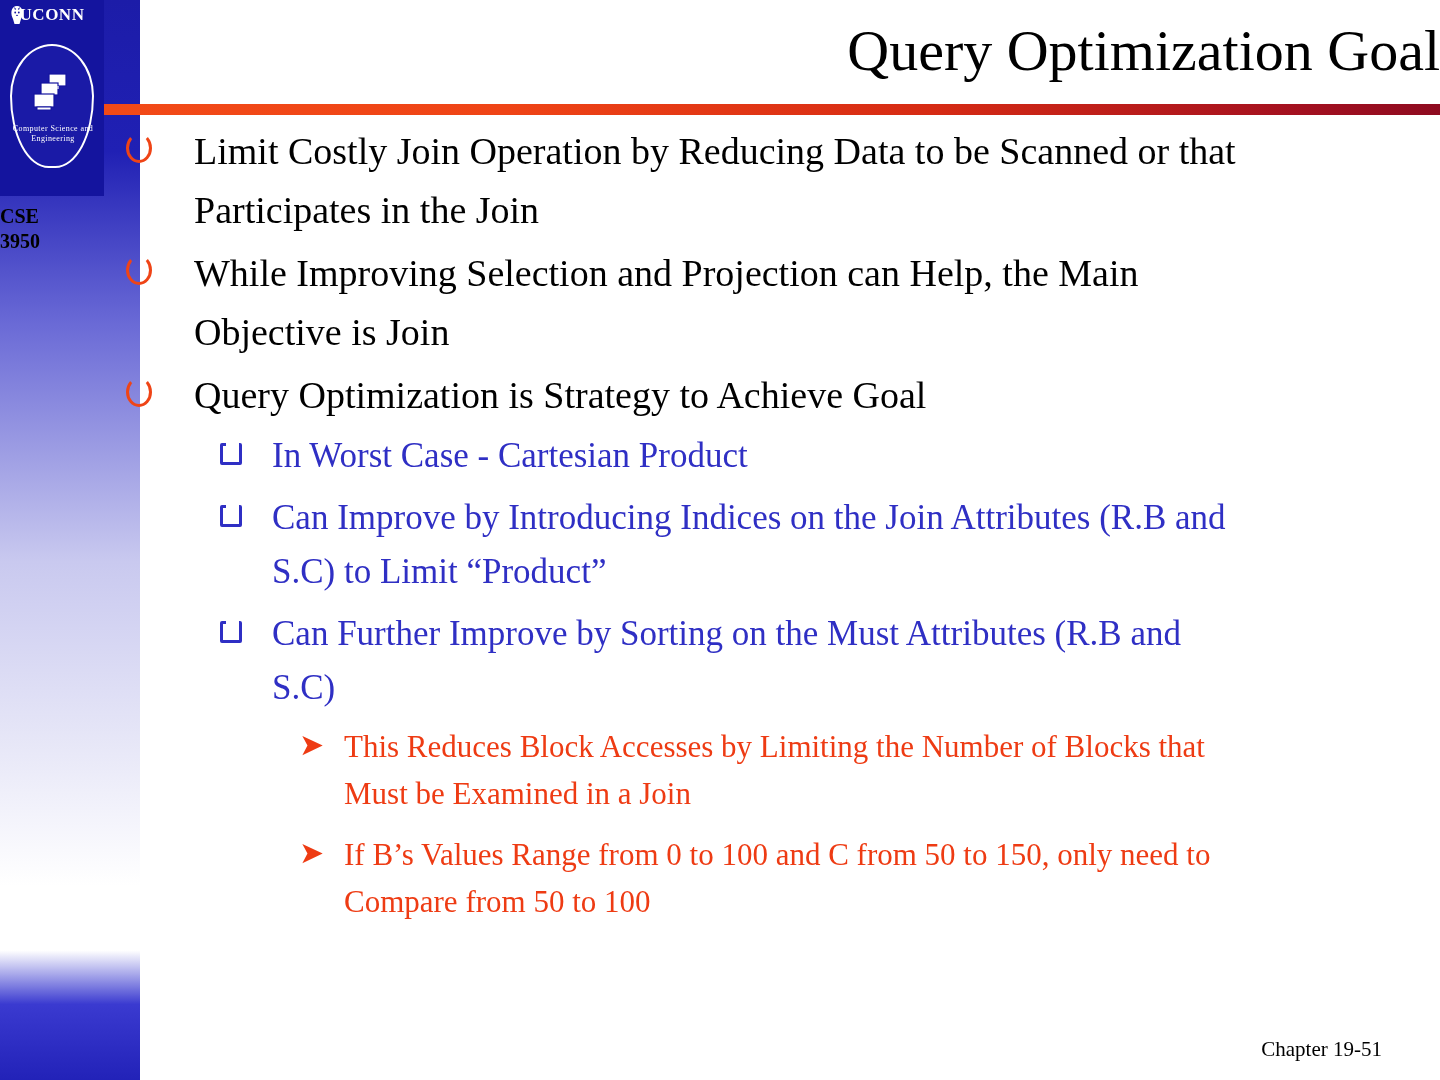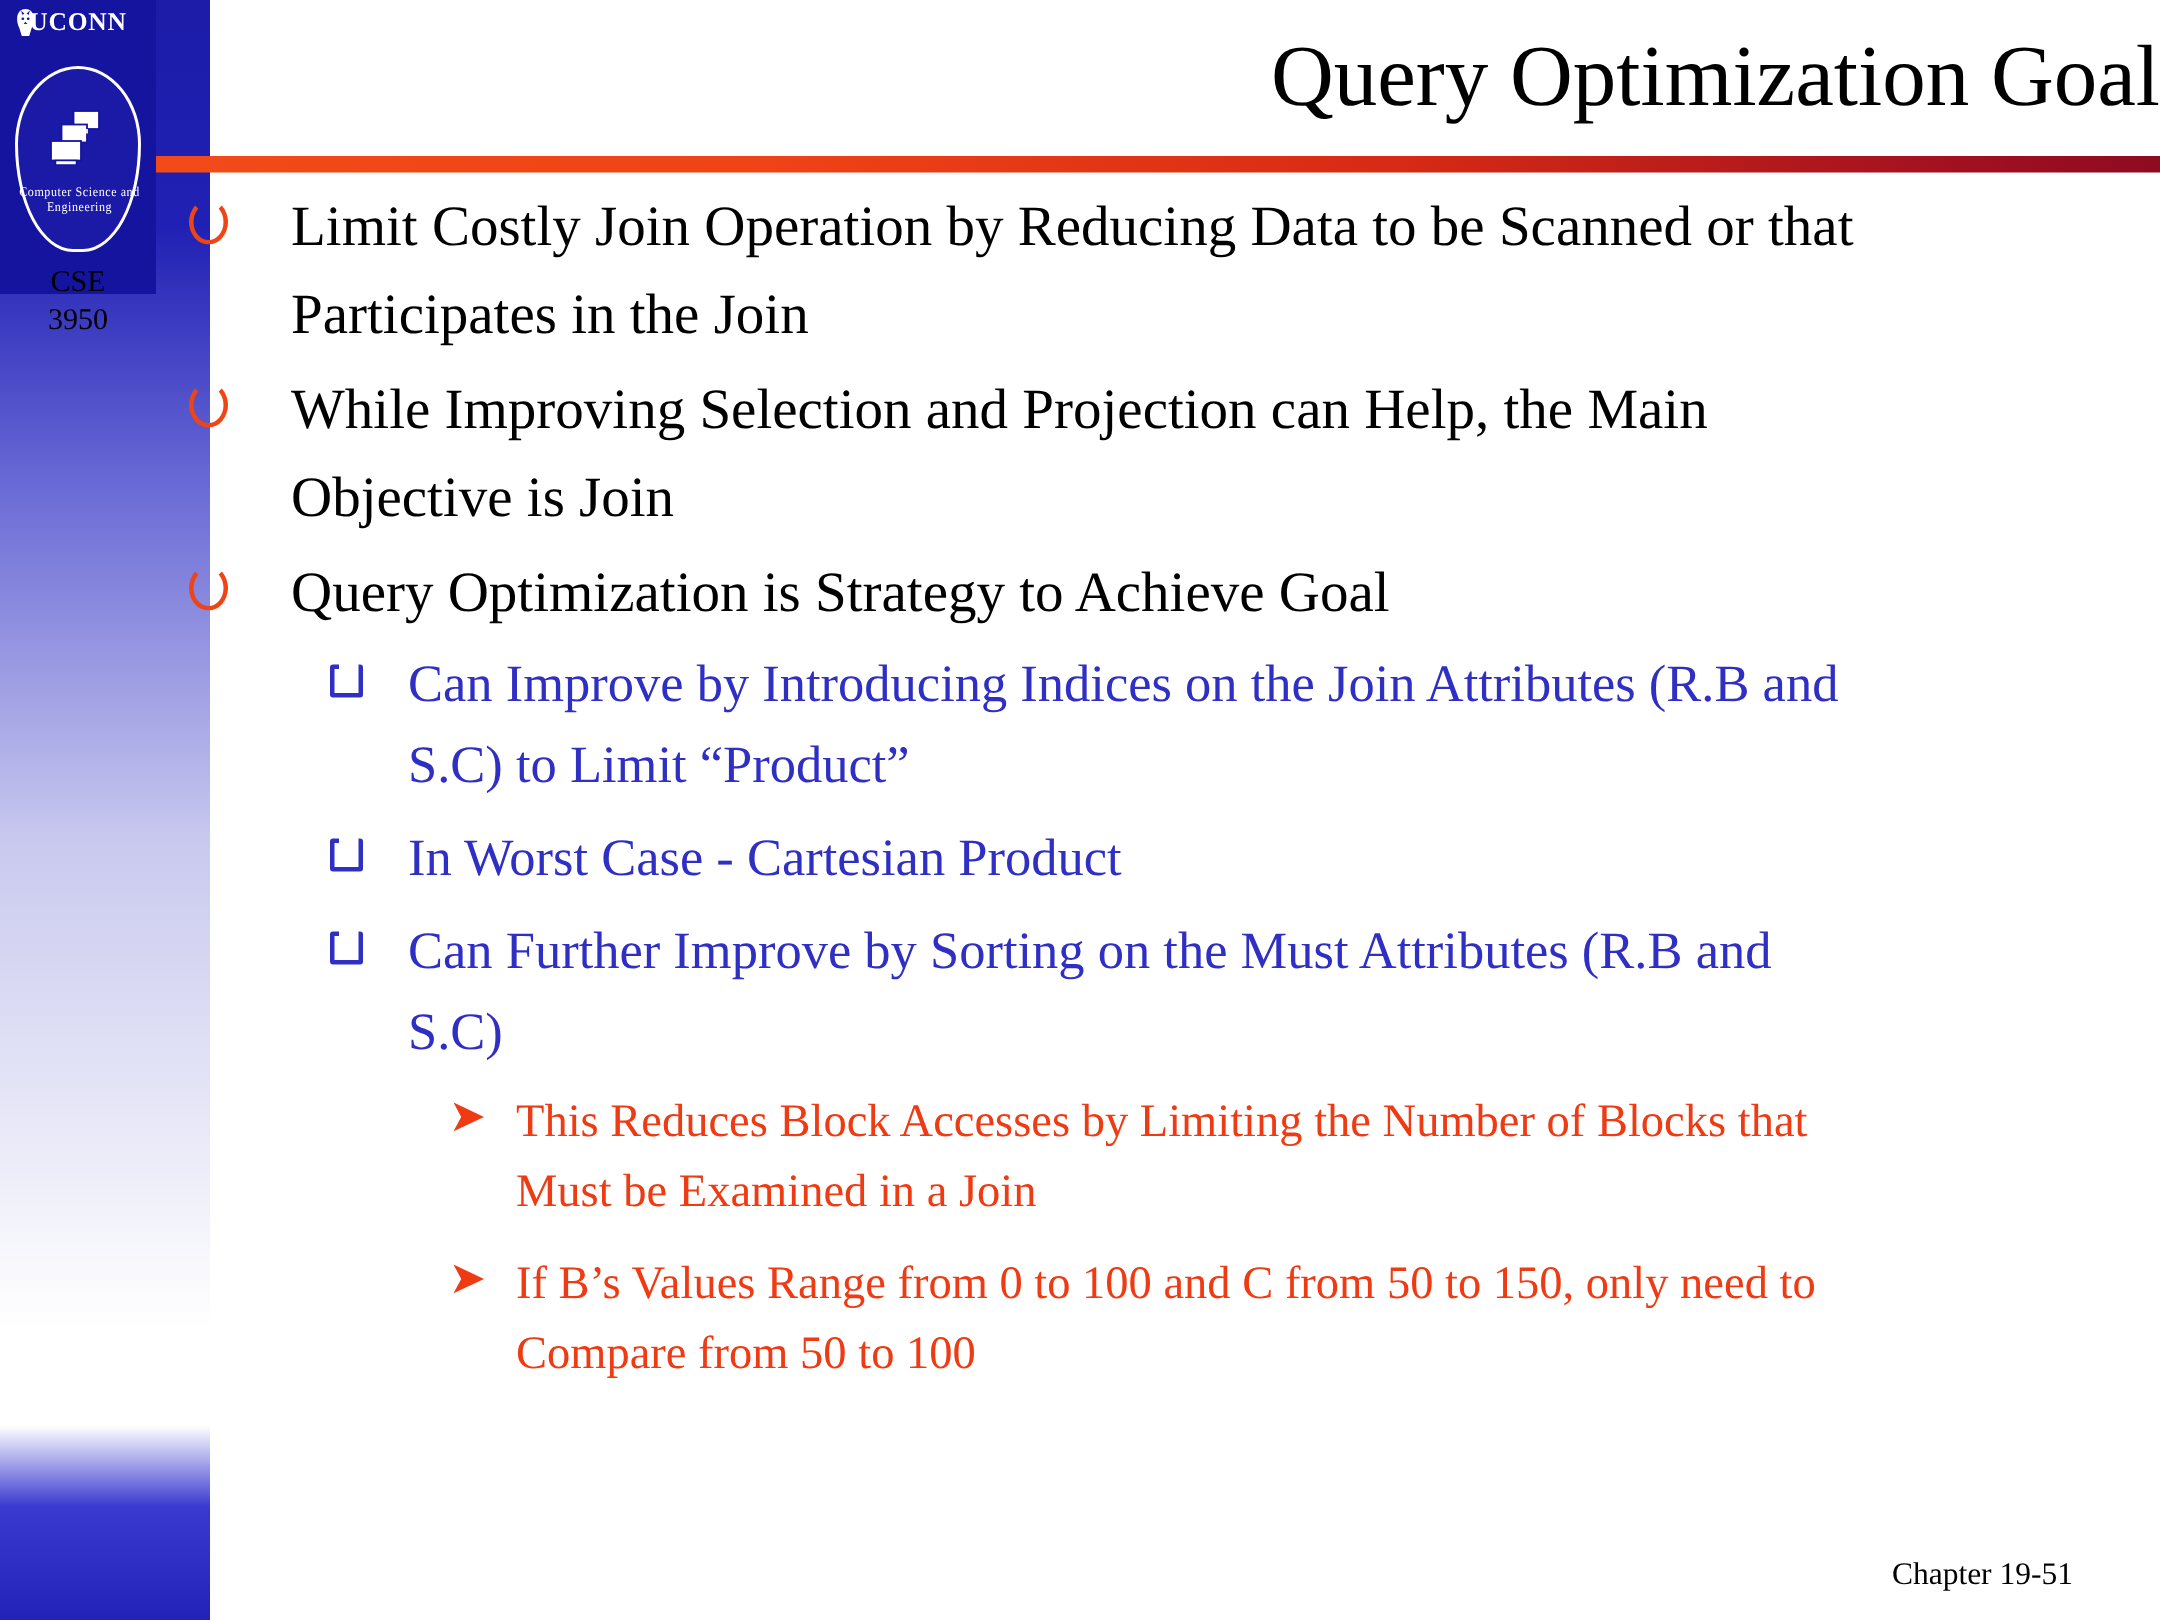--- a/index.html
+++ b/index.html
@@ -87,26 +87,25 @@
   .seal-computer {
     position: absolute;
     left: 24px;
     top: 38px;
     width: 46px;
     height: 44px;
   }
   .cse-label {
     position: absolute;
     left: 0;
-    top: 176px;
+    top: 204px;
     width: 104px;
-    text-align: center;
     color: #000000;
     font-family: "Liberation Serif", serif;
-    font-weight: normal;
+    font-weight: bold;
     font-size: 20px;
     line-height: 25px;
   }
 
   
   #title {
     position: absolute;
     left: 104px;
     top: 8px;
     width: 1336px;
@@ -264,26 +263,26 @@
     <span>While Improving Selection and Projection can Help, the Main Objective is Join</span>
   </div>
 
   <div class="l1">
     <span class="bullet"></span>
     <span>Query Optimization is Strategy to Achieve Goal</span>
   </div>
 
   <div class="l2">
     <span class="bullet"></span>
+    <span>In Worst Case - Cartesian Product</span>
+  </div>
+
+  <div class="l2">
+    <span class="bullet"></span>
     <span>Can Improve by Introducing Indices on the Join Attributes (R.B and S.C) to Limit “Product”</span>
-  </div>
-
-  <div class="l2">
-    <span class="bullet"></span>
-    <span>In Worst Case - Cartesian Product</span>
   </div>
 
   <div class="l2">
     <span class="bullet"></span>
     <span>Can Further Improve by Sorting on the Must Attributes (R.B and S.C)</span>
   </div>
 
   <div class="l3">
     <span class="bullet">➤</span>
     <span>This Reduces Block Accesses by Limiting the Number of Blocks that Must be Examined in a Join</span>

